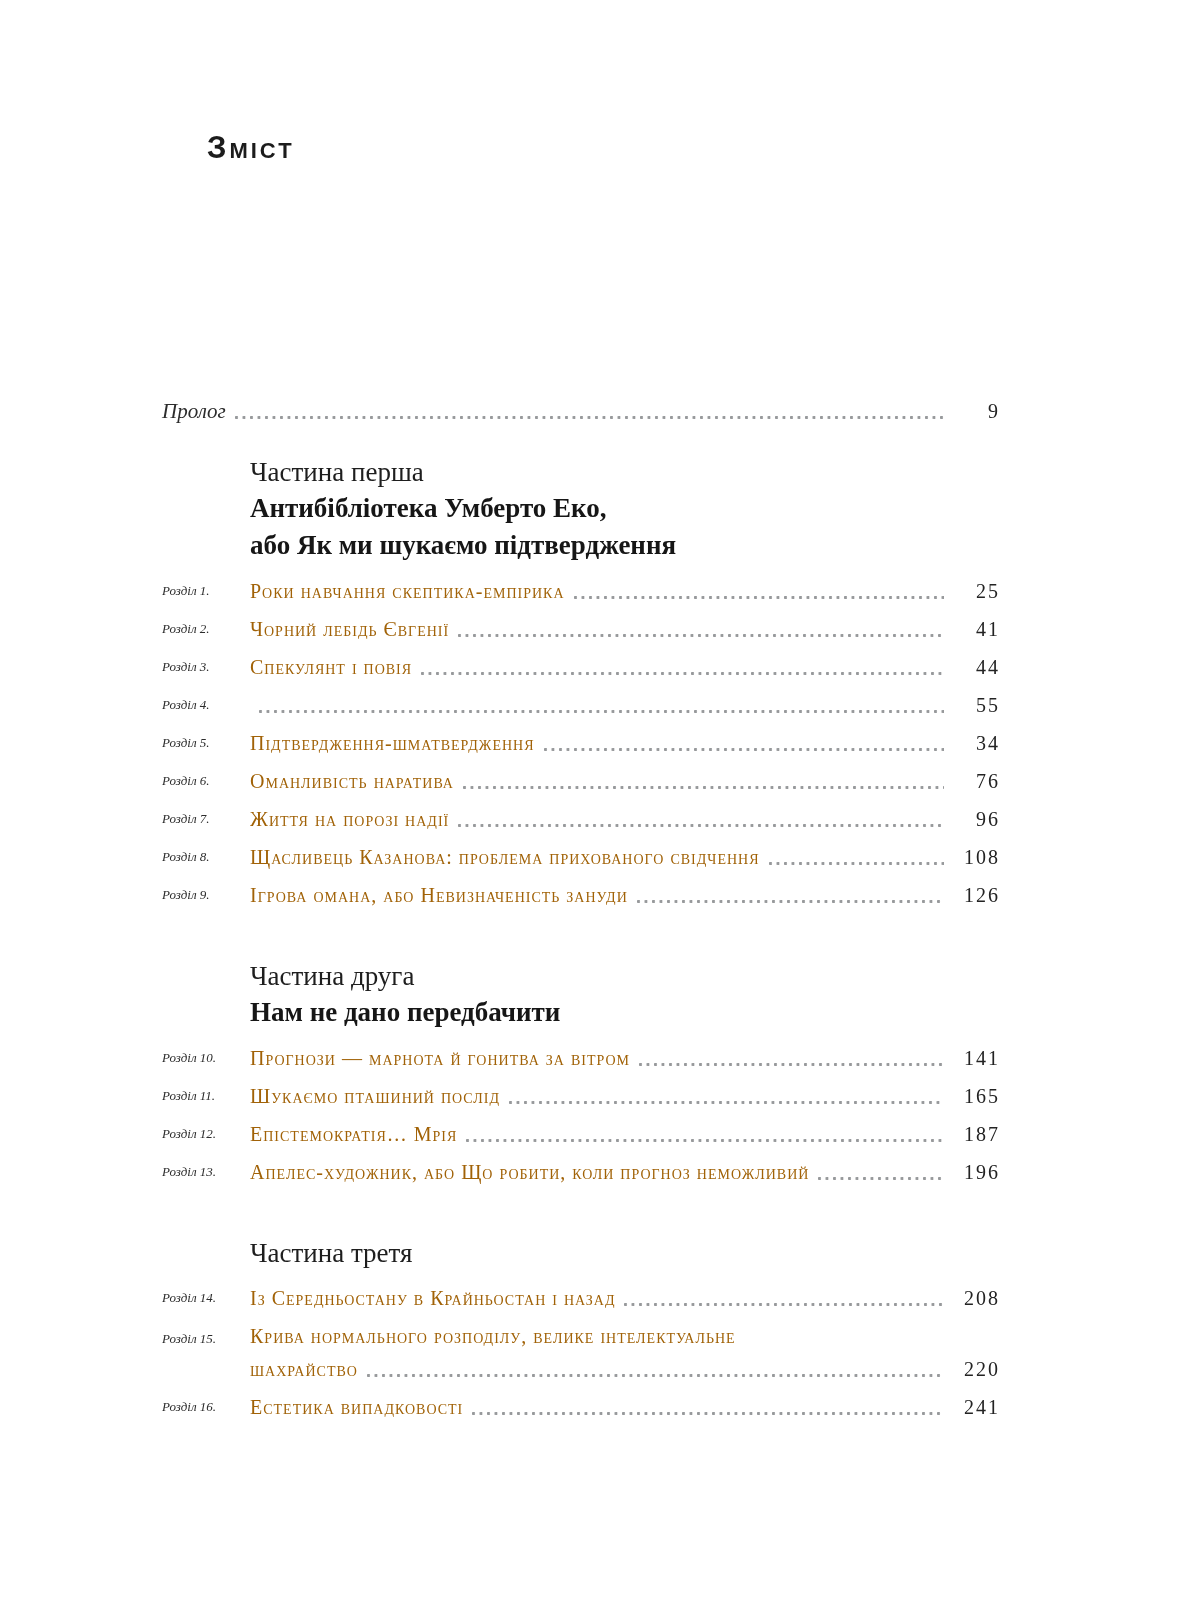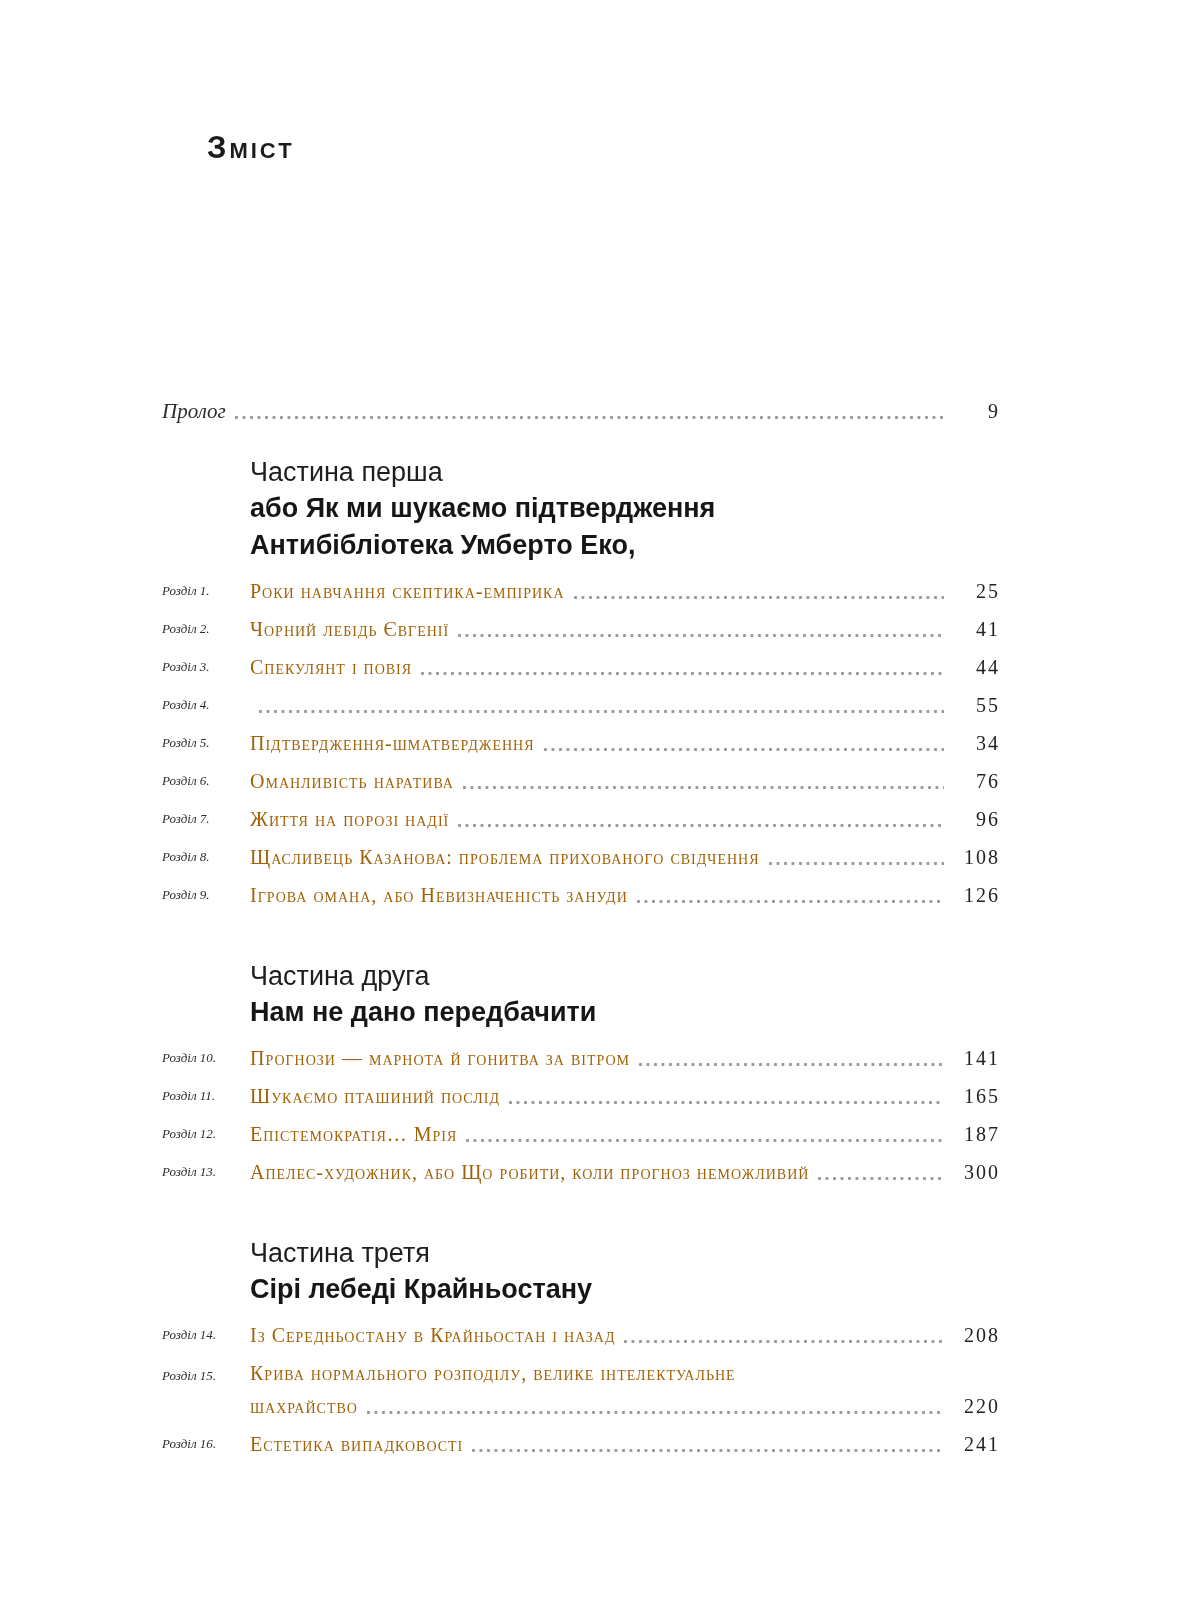--- a/index.html
+++ b/index.html
@@ -67,21 +67,21 @@
   }
 
   .prolog-row { margin-top: 222px; }
   .prolog-label {
     font-style: italic;
     font-size: 21px;
     color: #2c2c2c;
     white-space: nowrap;
   }
 
-  .part-header { margin-left: 88px; font-family: Liberation Sans, sans-serif; }
+  .part-header { margin-left: 88px; font-family: Liberation Serif, serif; }
   .part-header .kicker {
     font-weight: 400;
     font-size: 27px;
     line-height: 36px;
     color: #1e1e1e;
   }
   .part-header .ptitle {
     font-weight: 700;
     font-size: 27px;
     line-height: 37px;
@@ -103,22 +103,22 @@
   <h1 class="page-title">Зміст</h1>
 
   <div class="toc-row prolog-row">
     <span class="prolog-label">Пролог</span>
     <span class="leader"></span>
     <span class="pg">9</span>
   </div>
 
   <div class="part-header part-1">
     <div class="kicker">Частина перша</div>
+    <div class="ptitle">Антибібліотека Умберто Еко,</div>
     <div class="ptitle">або Як ми шукаємо підтвердження</div>
-    <div class="ptitle">Антибібліотека Умберто Еко,</div>
   </div>
 
   <div class="toc-row">
     <span class="ch-label">Розділ 1.</span>
     <span class="ch-title">Роки навчання скептика-емпірика</span>
     <span class="leader"></span>
     <span class="pg">25</span>
   </div>
   <div class="toc-row">
     <span class="ch-label">Розділ 2.</span>
@@ -188,26 +188,25 @@
   <div class="toc-row">
     <span class="ch-label">Розділ 12.</span>
     <span class="ch-title">Епістемократія… Мрія</span>
     <span class="leader"></span>
     <span class="pg">187</span>
   </div>
   <div class="toc-row">
     <span class="ch-label">Розділ 13.</span>
     <span class="ch-title">Апелес-художник, або Що робити, коли прогноз неможливий</span>
     <span class="leader"></span>
-    <span class="pg">300</span>
+    <span class="pg">196</span>
   </div>
 
   <div class="part-header part-3">
     <div class="kicker">Частина третя</div>
-    <div class="ptitle">Сірі лебеді Крайньостану</div>
   </div>
 
   <div class="toc-row">
     <span class="ch-label">Розділ 14.</span>
     <span class="ch-title">Із Середньостану в Крайньостан і назад</span>
     <span class="leader"></span>
     <span class="pg">208</span>
   </div>
 
   <div class="toc-row2">

